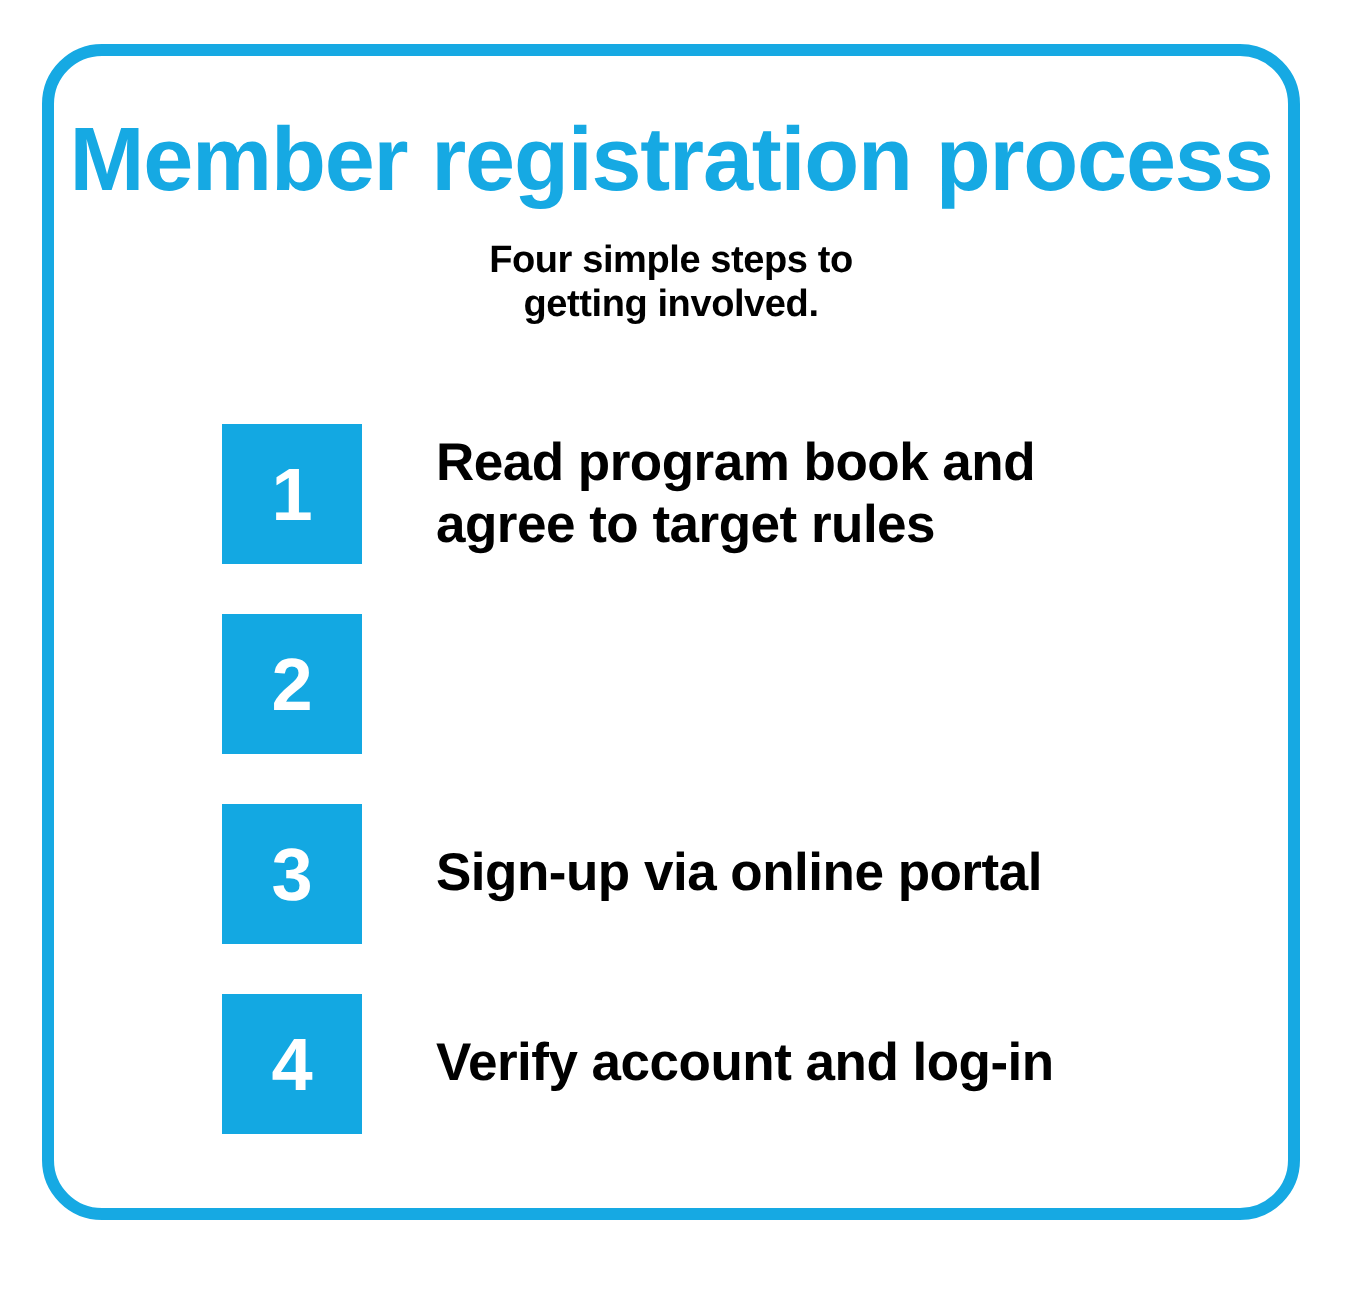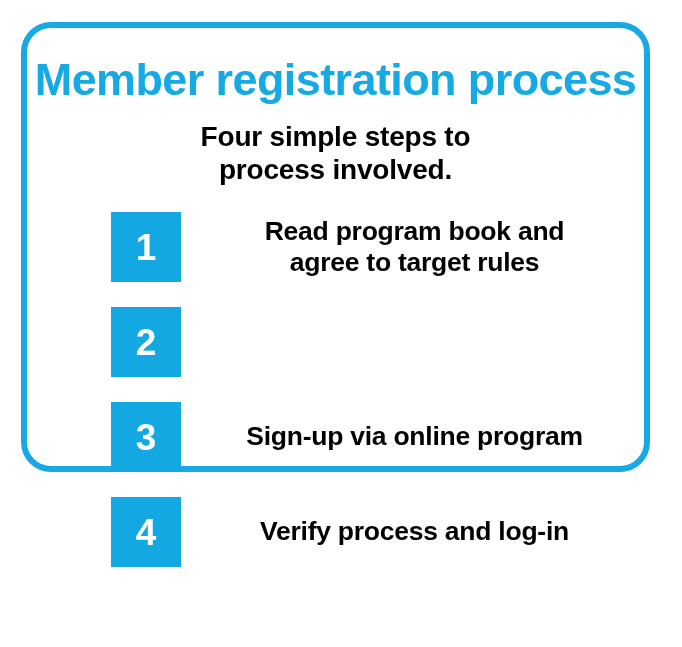--- a/index.html
+++ b/index.html
@@ -20,21 +20,21 @@
     height: 647px;
     background: #ffffff;
   }
 
   
   .card {
     position: absolute;
     left: 21px;
     top: 22px;
     width: 629px;            
-    height: 450px;           
+    height: 588px;           
     box-sizing: border-box;
     border: 6px solid #16A9E3;
     border-radius: 30px;
     background: #ffffff;
   }
 
   
   .title {
     position: absolute;
     left: 0;
@@ -53,21 +53,21 @@
   
   .subtitle {
     position: absolute;
     left: 0;
     top: 92px;
     width: 100%;
     text-align: center;
     color: #000000;
     font-family: "Liberation Sans", sans-serif;
     font-weight: bold;
-    font-size: 28px;
+    font-size: 19px;
     line-height: 1.18;
     letter-spacing: -0.2px;
   }
   .subtitle .line {
     display: block;
   }
 
   
   .steps {
     position: absolute;
@@ -106,60 +106,59 @@
     margin-left: 37px;
     color: #000000;
     font-family: "Liberation Sans", sans-serif;
     font-weight: bold;
     font-size: 26.5px;
     line-height: 1.18;
     letter-spacing: -0.25px;
   }
   .step-text .tline {
     display: block;
-    text-align: center;
   }
 </style>
 </head>
 <body>
 
 <div id="root">
 
   <div class="card">
 
     <div class="title">Member registration process</div>
 
     <div class="subtitle">
       <span class="line">Four simple steps to</span>
-      <span class="line">process involved.</span>
+      <span class="line">getting involved.</span>
     </div>
 
     <div class="steps">
 
       <div class="step-row">
         <div class="step-badge">1</div>
         <div class="step-text">
           <span class="tline">Read program book and</span>
           <span class="tline">agree to target rules</span>
         </div>
       </div>
 
       <div class="step-row">
         <div class="step-badge">2</div>
       </div>
 
       <div class="step-row">
         <div class="step-badge">3</div>
         <div class="step-text">
-          <span class="tline">Sign-up via online program</span>
+          <span class="tline">Sign-up via online portal</span>
         </div>
       </div>
 
       <div class="step-row">
         <div class="step-badge">4</div>
         <div class="step-text">
-          <span class="tline">Verify process and log-in</span>
+          <span class="tline">Verify account and log-in</span>
         </div>
       </div>
 
     </div>
   </div>
 </div>
 
 </body></html>

